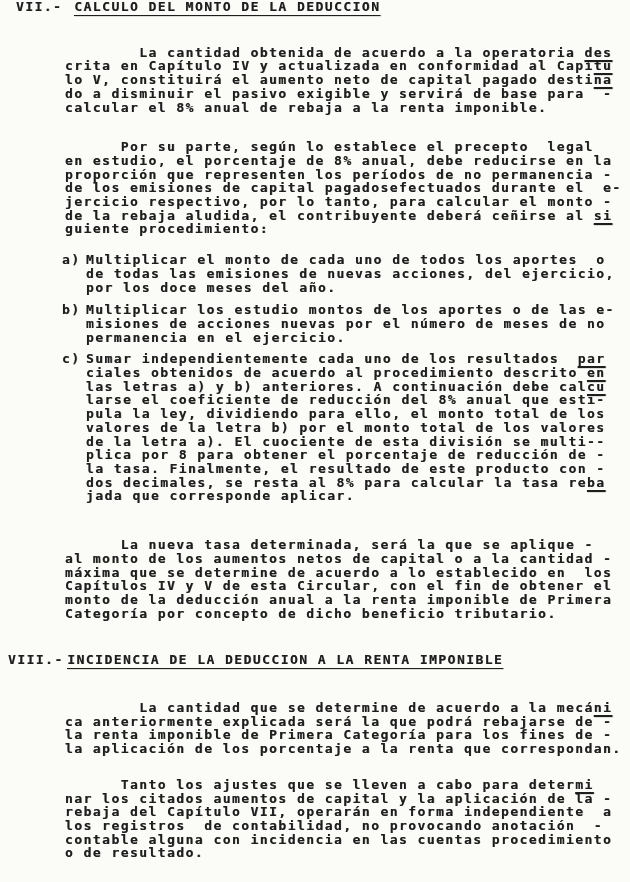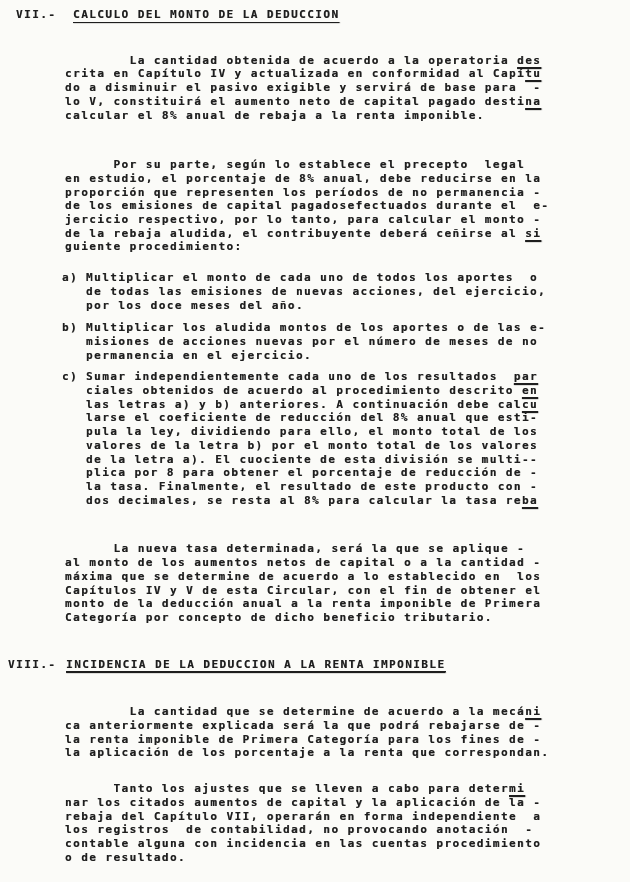--- a/index.html
+++ b/index.html
@@ -4,25 +4,24 @@
 <style>
   html,body{margin:0;padding:0;background:#e8e8e6;}
   .page{
     position:relative;
     width:630px;height:882px;
     margin:0 auto;
     background:var(--paper,#fbfbf8);
     color:var(--ink,#1e1e1e);
     font-family:"DejaVu Sans Mono","Liberation Mono",monospace;
     font-weight:700;
-    font-size:11px;
+    font-size:13px;
     line-height:13.7px;
     letter-spacing:1.45px;
     box-sizing:border-box;
-    padding-top:8px;
     overflow:hidden;
     text-shadow:0.35px 0.25px 0 rgba(20,20,20,.55);
   }
   .block{margin-left:65px;}
   .line{white-space:pre;}
   .u-tail{
     text-decoration:underline;
     text-decoration-thickness:1.8px;
     text-underline-offset:2.5px;
   }
@@ -34,42 +33,42 @@
     text-underline-offset:3.5px;
     border-bottom:1.6px solid currentColor;
     padding-bottom:0.5px;
   }
   .list-item{display:flex;}
   .list-item .marker{flex:0 0 24px;}
   .list-item .lines{flex:1 1 auto;}
   
   .block:nth-child(1){margin-left:16px;margin-bottom:32px;}
   .block:nth-child(1) .heading-number{width:49px;}
-  .block:nth-child(2){margin-bottom:36px;}
+  .block:nth-child(2){margin-bottom:26px;}
   .block:nth-child(3){margin-bottom:17px;}
   .block:nth-child(4){margin-left:62px;margin-bottom:9px;}
   .block:nth-child(5){margin-left:62px;margin-bottom:8px;}
   .block:nth-child(6){margin-left:62px;margin-bottom:35px;}
   .block:nth-child(7){margin-bottom:33px;}
   .block:nth-child(8){margin-left:8px;margin-bottom:34px;}
   .block:nth-child(8) .heading-number{width:50px;}
   .block:nth-child(9){margin-bottom:22px;}
   .block:nth-child(10){margin-bottom:0;}
 </style>
 </head>
 <body>
 
 <div class="page" style="--paper: #fbfbf8; --ink: #1e1e1e;">
     <div class="block heading"><span class="heading-number">VII.-</span><span> </span><span class="heading-title">CALCULO DEL MONTO DE LA DEDUCCION</span></div>
     <div class="block paragraph">
       <div class="lines">
         <div class="line">        La cantidad obtenida de acuerdo a la operatoria <span class="u-tail">des</span></div>
         <div class="line">crita en Capítulo IV y actualizada en conformidad al Capí<span class="u-tail">tu</span></div>
+        <div class="line">lo V, constituirá el aumento neto de capital pagado desti<span class="u-tail">na</span></div>
         <div class="line">do a disminuir el pasivo exigible y servirá de base para  -</div>
-        <div class="line">lo V, constituirá el aumento neto de capital pagado desti<span class="u-tail">na</span></div>
         <div class="line">calcular el 8% anual de rebaja a la renta imponible.</div>
       </div>
     </div>
     <div class="block paragraph">
       <div class="lines">
         <div class="line">      Por su parte, según lo establece el precepto  legal</div>
         <div class="line">en estudio, el porcentaje de 8% anual, debe reducirse en la</div>
         <div class="line">proporción que representen los períodos de no permanencia -</div>
         <div class="line">de los emisiones de capital pagadosefectuados durante el  e-</div>
         <div class="line">jercicio respectivo, por lo tanto, para calcular el monto -</div>
@@ -81,38 +80,39 @@
       <span class="marker">a)</span>
       <div class="lines">
         <div class="line">Multiplicar el monto de cada uno de todos los aportes  o</div>
         <div class="line">de todas las emisiones de nuevas acciones, del ejercicio,</div>
         <div class="line">por los doce meses del año.</div>
       </div>
     </div>
     <div class="block list-item">
       <span class="marker">b)</span>
       <div class="lines">
-        <div class="line">Multiplicar los aludida montos de los aportes o de las e-</div>
+        <div class="line">Multiplicar los estudio montos de los aportes o de las e-</div>
         <div class="line">misiones de acciones nuevas por el número de meses de no</div>
         <div class="line">permanencia en el ejercicio.</div>
       </div>
     </div>
     <div class="block list-item">
       <span class="marker">c)</span>
       <div class="lines">
         <div class="line">Sumar independientemente cada uno de los resultados  <span class="u-tail">par</span></div>
         <div class="line">ciales obtenidos de acuerdo al procedimiento descrito <span class="u-tail">en</span></div>
         <div class="line">las letras a) y b) anteriores. A continuación debe cal<span class="u-tail">cu</span></div>
         <div class="line">larse el coeficiente de reducción del 8% anual que esti-</div>
         <div class="line">pula la ley, dividiendo para ello, el monto total de los</div>
         <div class="line">valores de la letra b) por el monto total de los valores</div>
         <div class="line">de la letra a). El cuociente de esta división se multi--</div>
         <div class="line">plica por 8 para obtener el porcentaje de reducción de -</div>
         <div class="line">la tasa. Finalmente, el resultado de este producto con -</div>
         <div class="line">dos decimales, se resta al 8% para calcular la tasa re<span class="u-tail">ba</span></div>
+        <div class="line">jada que corresponde aplicar.</div>
       </div>
     </div>
     <div class="block paragraph">
       <div class="lines">
         <div class="line">      La nueva tasa determinada, será la que se aplique -</div>
         <div class="line">al monto de los aumentos netos de capital o a la cantidad -</div>
         <div class="line">máxima que se determine de acuerdo a lo establecido en  los</div>
         <div class="line">Capítulos IV y V de esta Circular, con el fin de obtener el</div>
         <div class="line">monto de la deducción anual a la renta imponible de Primera</div>
         <div class="line">Categoría por concepto de dicho beneficio tributario.</div>

